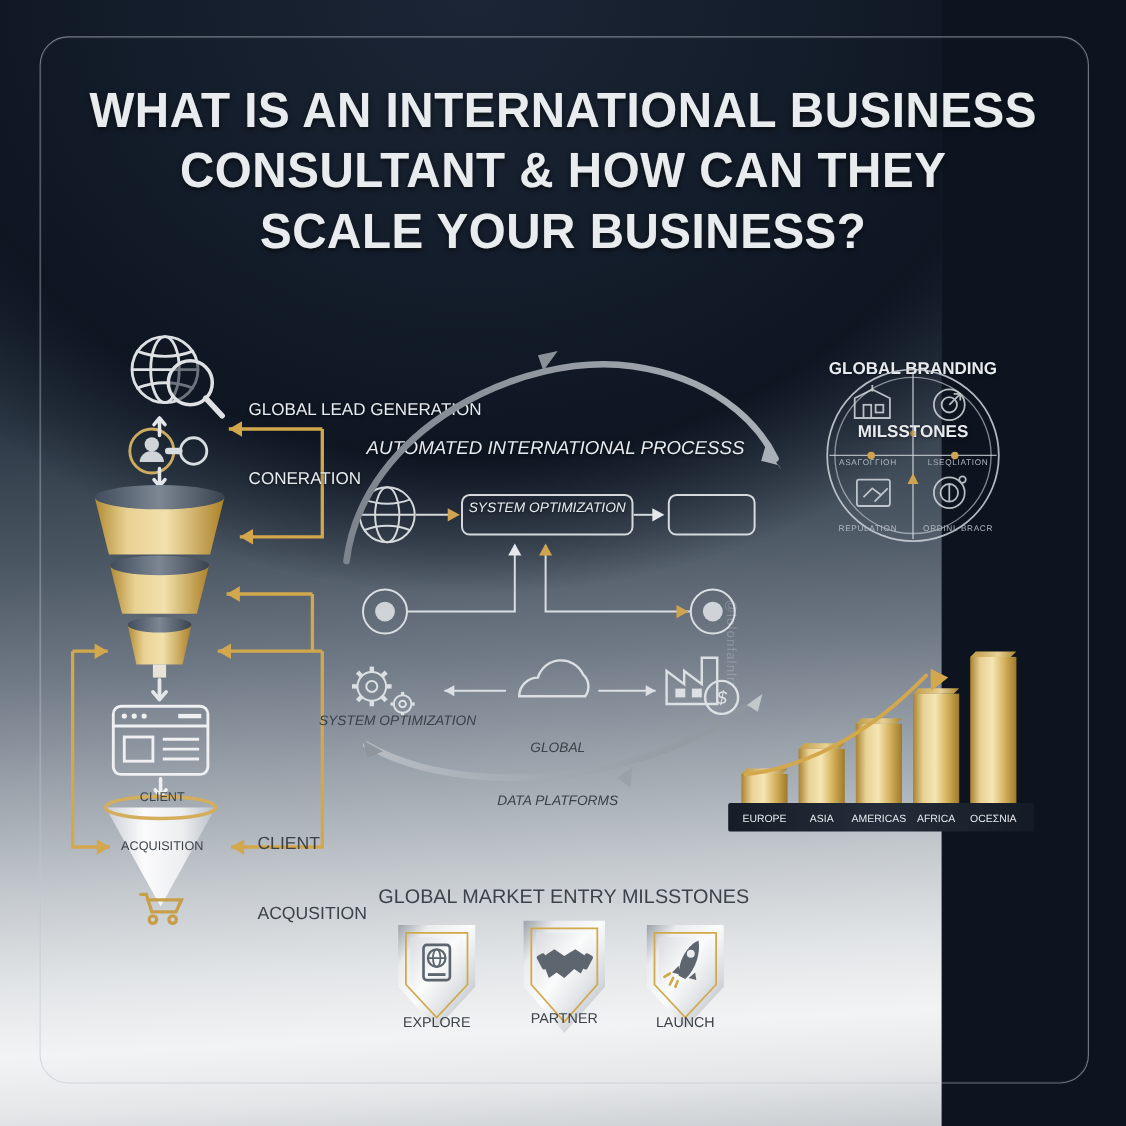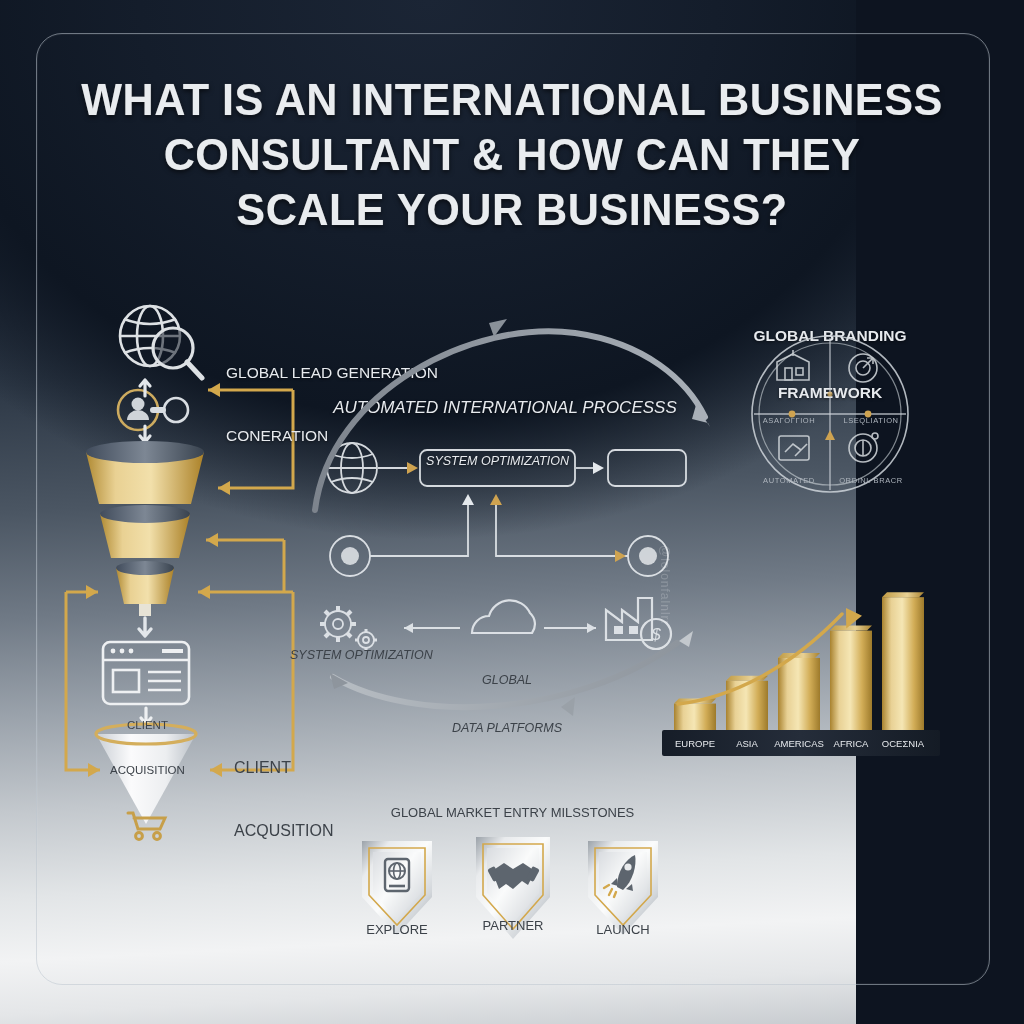--- a/index.html
+++ b/index.html
@@ -309,21 +309,21 @@
     <path d="M58 372 C140 420 300 412 402 338" stroke="url(#gArrB)" stroke-width="6" fill="none" stroke-linecap="round"></path>
     <path d="M55 368 l4 16 l14 -6 z" fill="#8e959d"></path>
     <path d="M300 392 l-14 10 l12 9 z" fill="#9aa1a8"></path>
     <path d="M404 336 l14 -10 l-4 16 z" fill="#c3c8cd"></path>
   </svg>
 
 
   <div id="brandGroup">
     <div class="lbl lbl-light ctr" style="left:0;top:0;width:190px;font-size:15.5px;line-height:19px;font-weight:bold;">
       <div>GLOBAL BRANDING</div>
-      <div>FRAMEWORK</div>
+      <div>MILSSTONES</div>
     </div>
 
     <svg width="190" height="170" viewBox="0 0 190 170" style="position:absolute;left:0;top:44px;">
       <g stroke="#cfd5db" fill="none">
         <circle cx="95" cy="82" r="78" stroke-width="1.6" opacity=".85"></circle>
         <circle cx="95" cy="82" r="71" stroke-width="1.2" opacity=".6"></circle>
         <line x1="95" y1="6" x2="95" y2="158" stroke-width="1.3" opacity=".8"></line>
         <line x1="19" y1="82" x2="171" y2="82" stroke-width="1.3" opacity=".8"></line>
       </g>
       <g fill="#c9a css"></g>
@@ -356,21 +356,21 @@
           <circle cx="128" cy="116" r="14"></circle>
           <circle cx="128" cy="116" r="8"></circle>
           <path d="M128 108 L128 124"></path>
           <circle cx="140" cy="104" r="3"></circle>
         </g>
       </g>
     </svg>
 
     <div class="lbl ctr" style="left:16px;top:128px;width:76px;font-size:7.5px;color:#aeb5bd;letter-spacing:.6px;">ASAΓOΓΓIOH</div>
     <div class="lbl ctr" style="left:96px;top:128px;width:80px;font-size:7.5px;color:#aeb5bd;letter-spacing:.6px;">LSEQLIATION</div>
-    <div class="lbl ctr" style="left:16px;top:188px;width:76px;font-size:7.5px;color:#aeb5bd;letter-spacing:.6px;">AUTOMATED</div>
+    <div class="lbl ctr" style="left:16px;top:188px;width:76px;font-size:7.5px;color:#aeb5bd;letter-spacing:.6px;">REPULATION</div>
     <div class="lbl ctr" style="left:96px;top:188px;width:80px;font-size:7.5px;color:#aeb5bd;letter-spacing:.6px;">ORDINL BRACR</div>
   </div>
 
   <div id="chartGroup">
 
     <svg id="barsvg" width="300" height="215" viewBox="0 0 300 215" style="position:absolute;left:0;top:32px;">
       <defs>
         <linearGradient id="gBar" x1="0" y1="0" x2="1" y2="0">
           <stop offset="0%" stop-color="#a8822f"></stop>
           <stop offset="22%" stop-color="#e8d195"></stop>
@@ -412,21 +412,21 @@
           <text x="35" y="195" text-anchor="middle" font-size="9.5" fill="#e7eaee" font-family="Liberation Sans, sans-serif">EUROPE</text>
           <text x="87" y="195" text-anchor="middle" font-size="9.5" fill="#e7eaee" font-family="Liberation Sans, sans-serif">ASIA</text>
           <text x="139" y="195" text-anchor="middle" font-size="9.5" fill="#e7eaee" font-family="Liberation Sans, sans-serif">AMERICAS</text>
           <text x="191" y="195" text-anchor="middle" font-size="9.5" fill="#e7eaee" font-family="Liberation Sans, sans-serif">AFRICA</text>
           <text x="243" y="195" text-anchor="middle" font-size="9.5" fill="#e7eaee" font-family="Liberation Sans, sans-serif">OCEΣNIA</text>
         </g>
     </svg>
   </div>
 
   <div id="shieldGroup">
-    <div class="lbl lbl-dark ctr" style="left:0;top:0;width:345px;font-size:13px;">GLOBAL MARKET ENTRY MILSSTONES</div>
+    <div class="lbl lbl-dark ctr" style="left:0;top:0;width:345px;font-size:18px;">GLOBAL MARKET ENTRY MILSSTONES</div>
 
     <svg width="345" height="125" viewBox="0 0 345 125" style="position:absolute;left:0;top:26px;">
       <defs>
         <linearGradient id="gShield" x1="0" y1="0" x2="1" y2="1">
           <stop offset="0%" stop-color="#9ba2a9"></stop>
           <stop offset="20%" stop-color="#e9ebed"></stop>
           <stop offset="48%" stop-color="#fbfcfc"></stop>
           <stop offset="76%" stop-color="#d3d7db"></stop>
           <stop offset="100%" stop-color="#9aa1a8"></stop>
         </linearGradient>

